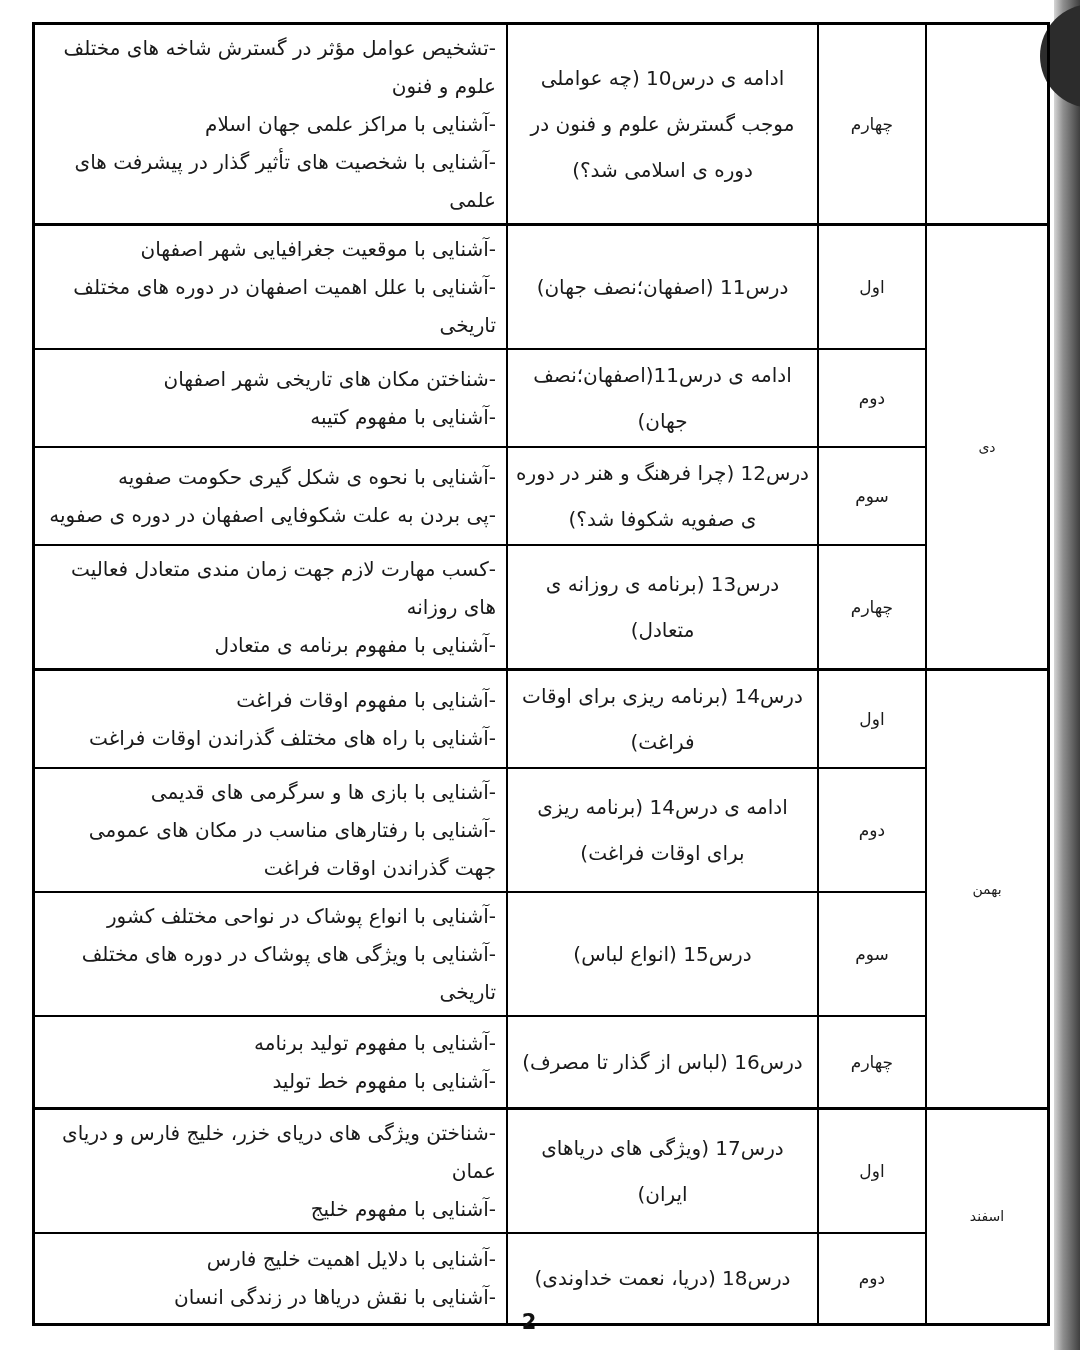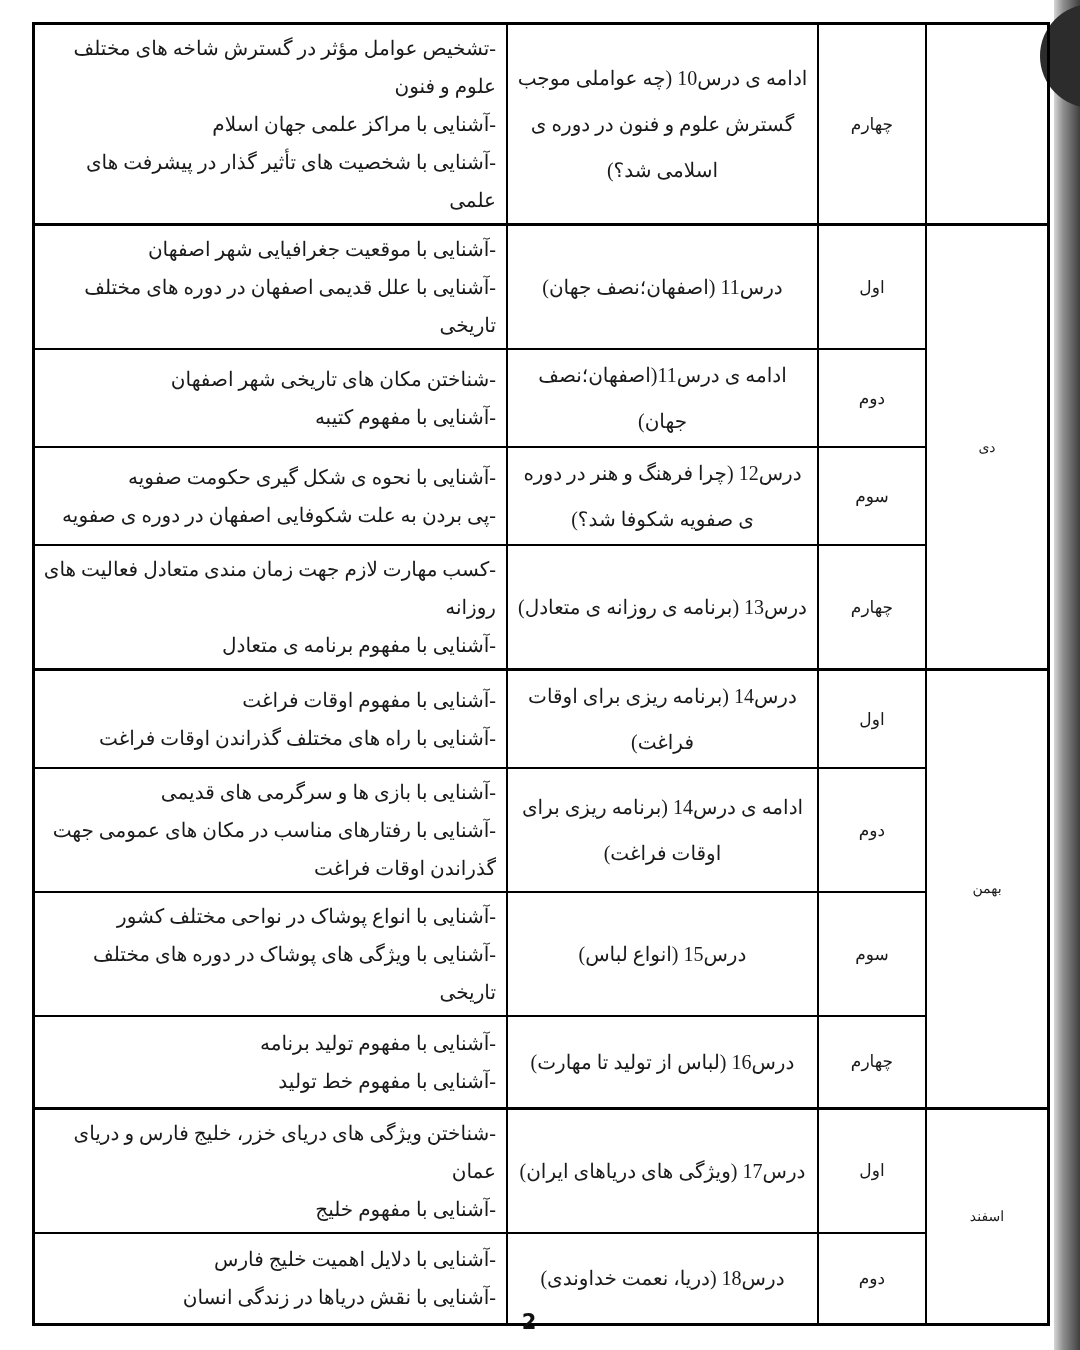--- a/index.html
+++ b/index.html
@@ -28,21 +28,20 @@
     left: 32px; top: 22px;
     width: 1018px;
     border-collapse: collapse;
     table-layout: fixed;
     direction: rtl;
     border: 3px solid #000;
   }
   table.curriculum td {
     border: 2px solid #000;
     overflow: hidden;
-    font-family: Liberation Serif, serif;
   }
   tr.group-start td { border-top: 3px solid #000; }
   td.month-cell {
     width: 118px;
     text-align: center;
     vertical-align: middle;
     font-size: 14px;
   }
   td.week-cell {
     width: 104px;
@@ -92,21 +91,21 @@
       <td class="objectives-cell">-تشخیص عوامل مؤثر در گسترش شاخه های مختلف علوم و فنون
 -آشنایی با مراکز علمی جهان اسلام
 -آشنایی با شخصیت های تأثیر گذار در پیشرفت های علمی</td>
     </tr>
 
     <tr class="group-start" style="height:110px;">
       <td class="month-cell" rowspan="4">دی</td>
       <td class="week-cell">اول</td>
       <td class="lesson-cell">درس11 (اصفهان؛نصف جهان)</td>
       <td class="objectives-cell">-آشنایی با موقعیت جغرافیایی شهر اصفهان
--آشنایی با علل قدیمی اصفهان در دوره های مختلف تاریخی</td>
+-آشنایی با علل اهمیت اصفهان در دوره های مختلف تاریخی</td>
     </tr>
     <tr style="height:90px;">
       <td class="week-cell">دوم</td>
       <td class="lesson-cell">ادامه ی درس11(اصفهان؛نصف جهان)</td>
       <td class="objectives-cell">-شناختن مکان های تاریخی شهر اصفهان
 -آشنایی با مفهوم کتیبه</td>
     </tr>
     <tr style="height:95px;">
       <td class="week-cell">سوم</td>
       <td class="lesson-cell">درس12 (چرا فرهنگ و هنر در دوره ی صفویه شکوفا شد؟)</td>
@@ -134,21 +133,21 @@
 -آشنایی با رفتارهای مناسب در مکان های عمومی جهت گذراندن اوقات فراغت</td>
     </tr>
     <tr style="height:103px;">
       <td class="week-cell">سوم</td>
       <td class="lesson-cell">درس15 (انواع لباس)</td>
       <td class="objectives-cell">-آشنایی با انواع پوشاک در نواحی مختلف کشور
 -آشنایی با ویژگی های پوشاک در دوره های مختلف تاریخی</td>
     </tr>
     <tr style="height:92px;">
       <td class="week-cell">چهارم</td>
-      <td class="lesson-cell">درس16 (لباس از تولید تا مهارت)</td>
+      <td class="lesson-cell">درس16 (لباس از گذار تا مصرف)</td>
       <td class="objectives-cell">-آشنایی با مفهوم تولید برنامه
 -آشنایی با مفهوم خط تولید</td>
     </tr>
 
     <tr class="group-start" style="height:110px;">
       <td class="month-cell" rowspan="2">اسفند</td>
       <td class="week-cell">اول</td>
       <td class="lesson-cell">درس17 (ویژگی های دریاهای ایران)</td>
       <td class="objectives-cell">-شناختن ویژگی های دریای خزر، خلیج فارس و دریای عمان
 -آشنایی با مفهوم خلیج</td>

